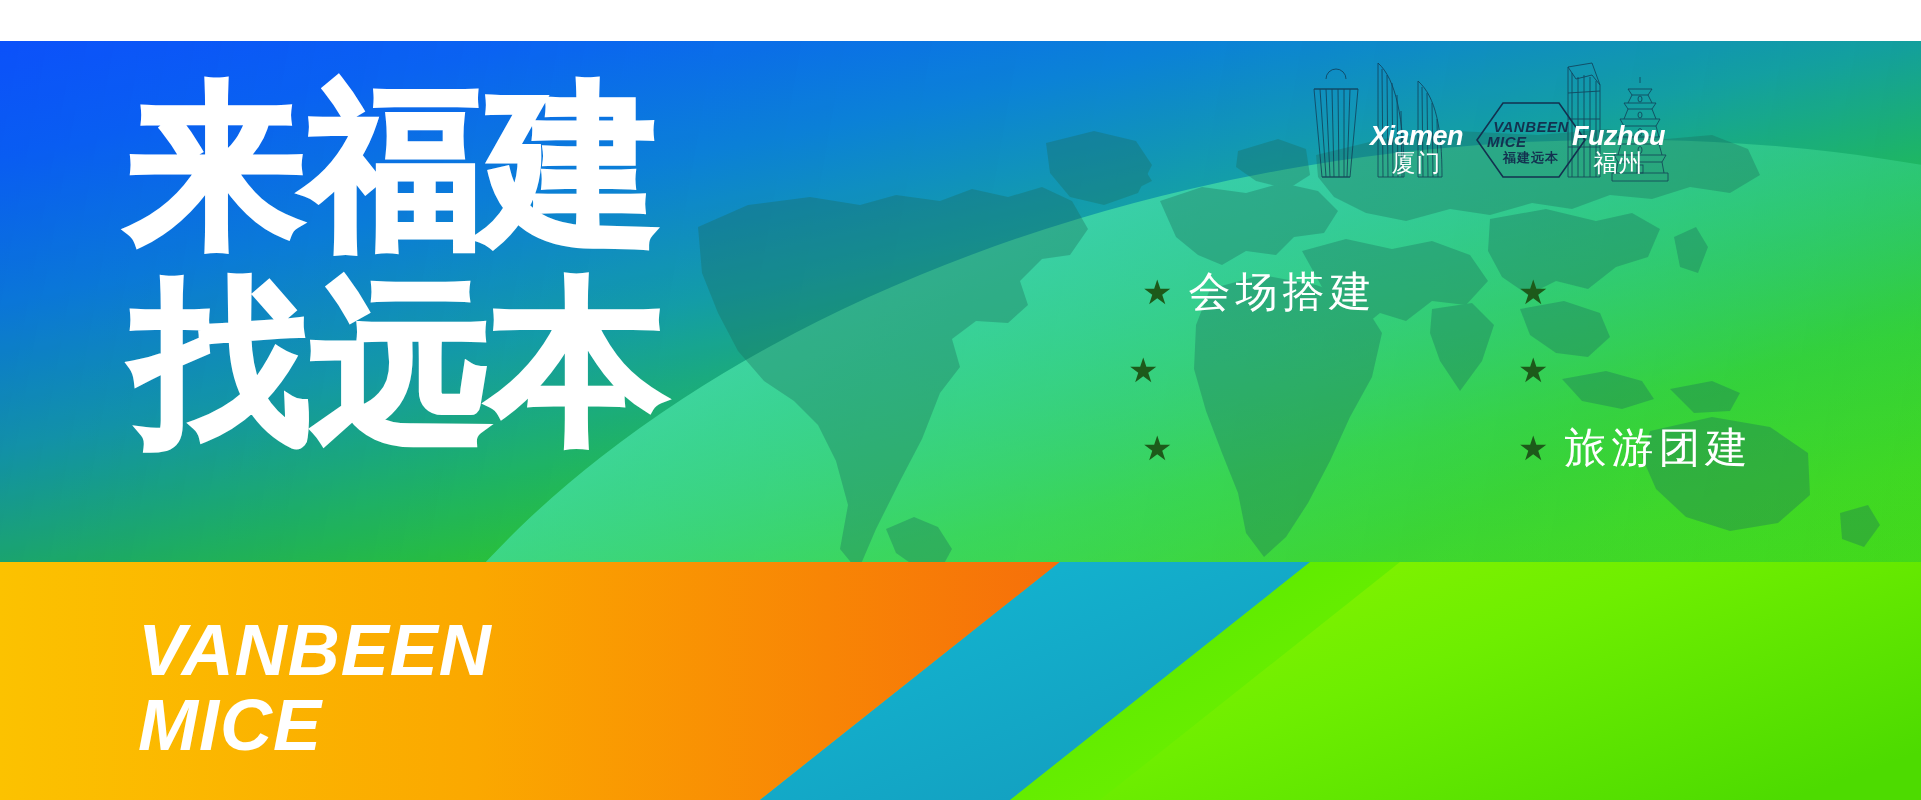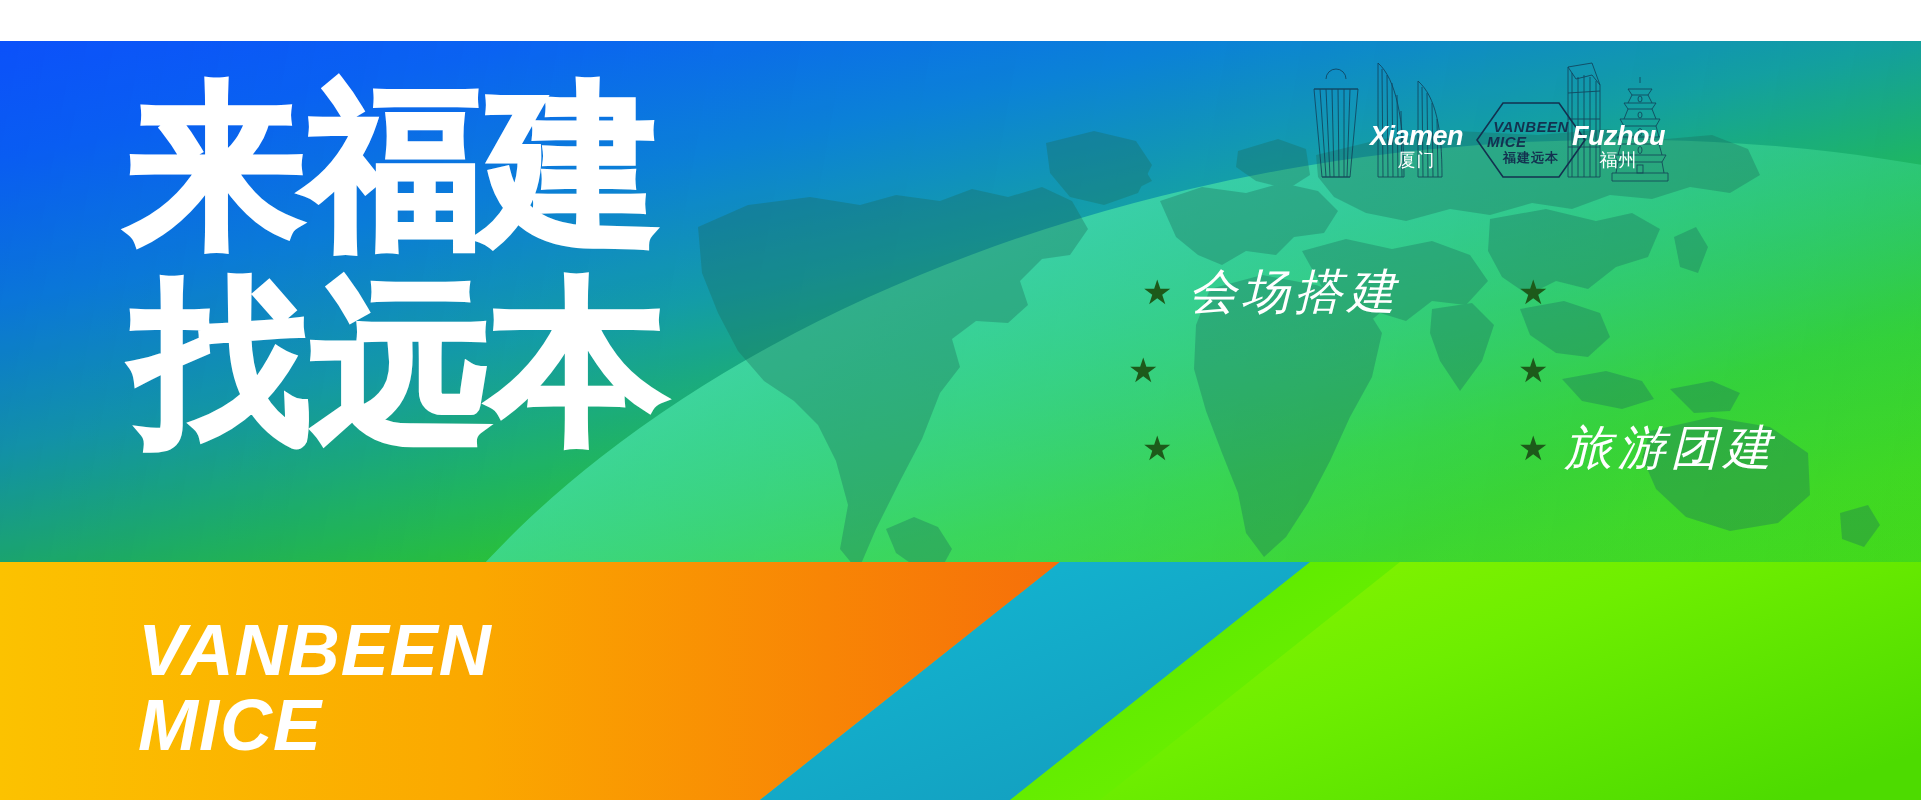--- a/index.html
+++ b/index.html
@@ -101,21 +101,21 @@
   }
   .city {
     position: absolute;
     color: #ffffff;
     font-style: italic;
     font-weight: 900;
     text-align: center;
     line-height: 1.02;
   }
   .city .en { font-size: 27px; letter-spacing: -0.5px; display:block; }
-  .city .cn { font-size: 18px; font-style: normal; font-weight: 500; display:block; letter-spacing: 1px;}
+  .city .cn { font-size: 24px; font-style: normal; font-weight: 500; display:block; letter-spacing: 1px;}
   .city.xiamen { left: 70px; top: 74px; }
   .city.fuzhou { left: 272px; top: 74px; }
 
   .hexbadge {
     position: absolute;
     left: 175px; top: 52px;
     width: 112px; height: 78px;
   }
   .hexbadge .hex-outline {
     position: absolute; inset: 0;
@@ -152,25 +152,24 @@
   .svc-item.right { justify-content: flex-start; }
   .star {
     color: #1d5a1a;
     font-size: 34px;
     line-height: 1;
     margin-right: 16px;
     flex: none;
   }
   .svc-label {
     color: #ffffff;
-    font-size: 48px;
+    font-size: 42px;
     font-weight: 400;
     letter-spacing: 5px;
     white-space: nowrap;
-    font-style: italic;
   }
   .svc-row.r1 .svc-item.left  { padding-left: 14px; }
   .svc-row.r2 .svc-item.left  { padding-left: 0px; }
   .svc-row.r3 .svc-item.left  { padding-left: 14px; }
 
   
   .bottom-bar {
     position: absolute;
     left: 0; top: 562px;
     width: 1921px; height: 238px;

